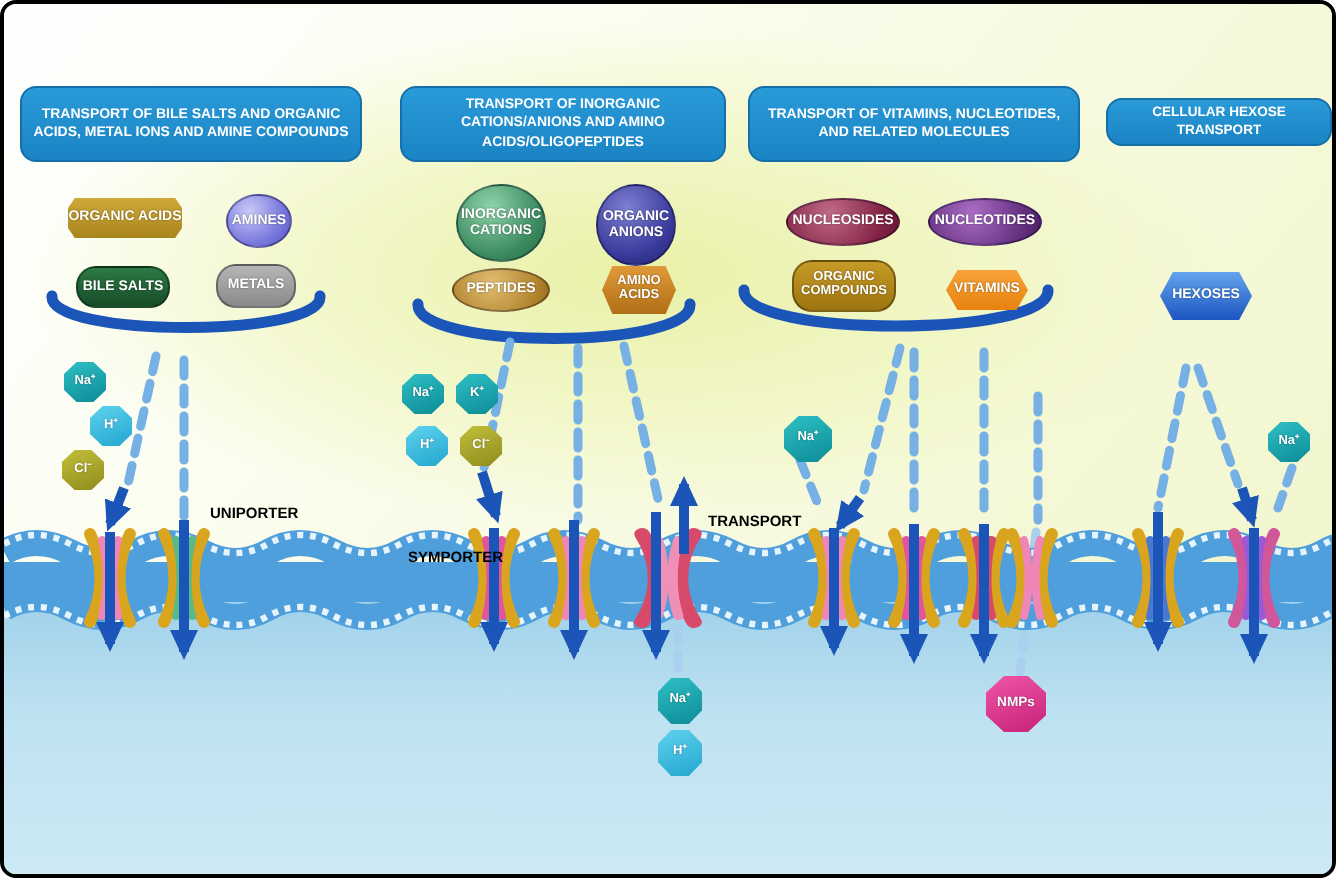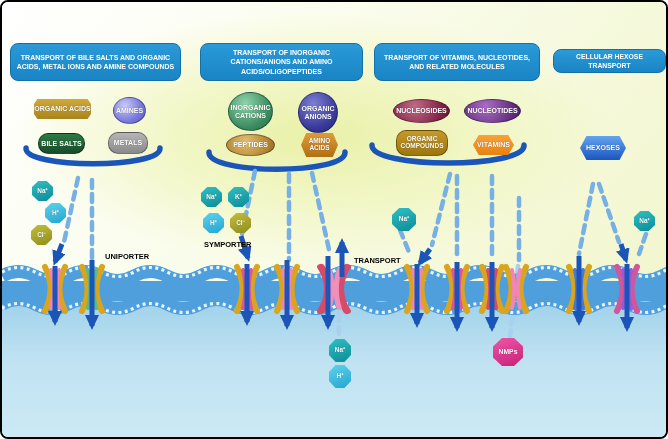--- a/index.html
+++ b/index.html
@@ -198,15 +198,15 @@
 
   <div class="ion teal" style="left:390px;top:206px;width:24px;height:23px;">Na⁺</div>
 
   <div class="ion teal" style="left:632px;top:209px;width:21px;height:20px;">Na⁺</div>
 
   <div class="ion teal" style="left:327px;top:337px;width:22px;height:23px;">Na⁺</div>
   <div class="ion cyan" style="left:327px;top:363px;width:22px;height:23px;">H⁺</div>
   <div class="ion magenta" style="left:491px;top:336px;width:30px;height:28px;font-size:6.8px;">NMPs</div>
 
   <div class="porter" style="left:103px;top:250px;">UNIPORTER</div>
-  <div class="porter" style="left:186px;top:238px;padding-left:16px;">SYMPORTER</div>
+  <div class="porter" style="left:186px;top:272px;padding-left:16px;">SYMPORTER</div>
   <div class="porter" style="left:352px;top:254px;">TRANSPORT</div>
 </div>
 
 </body></html>

